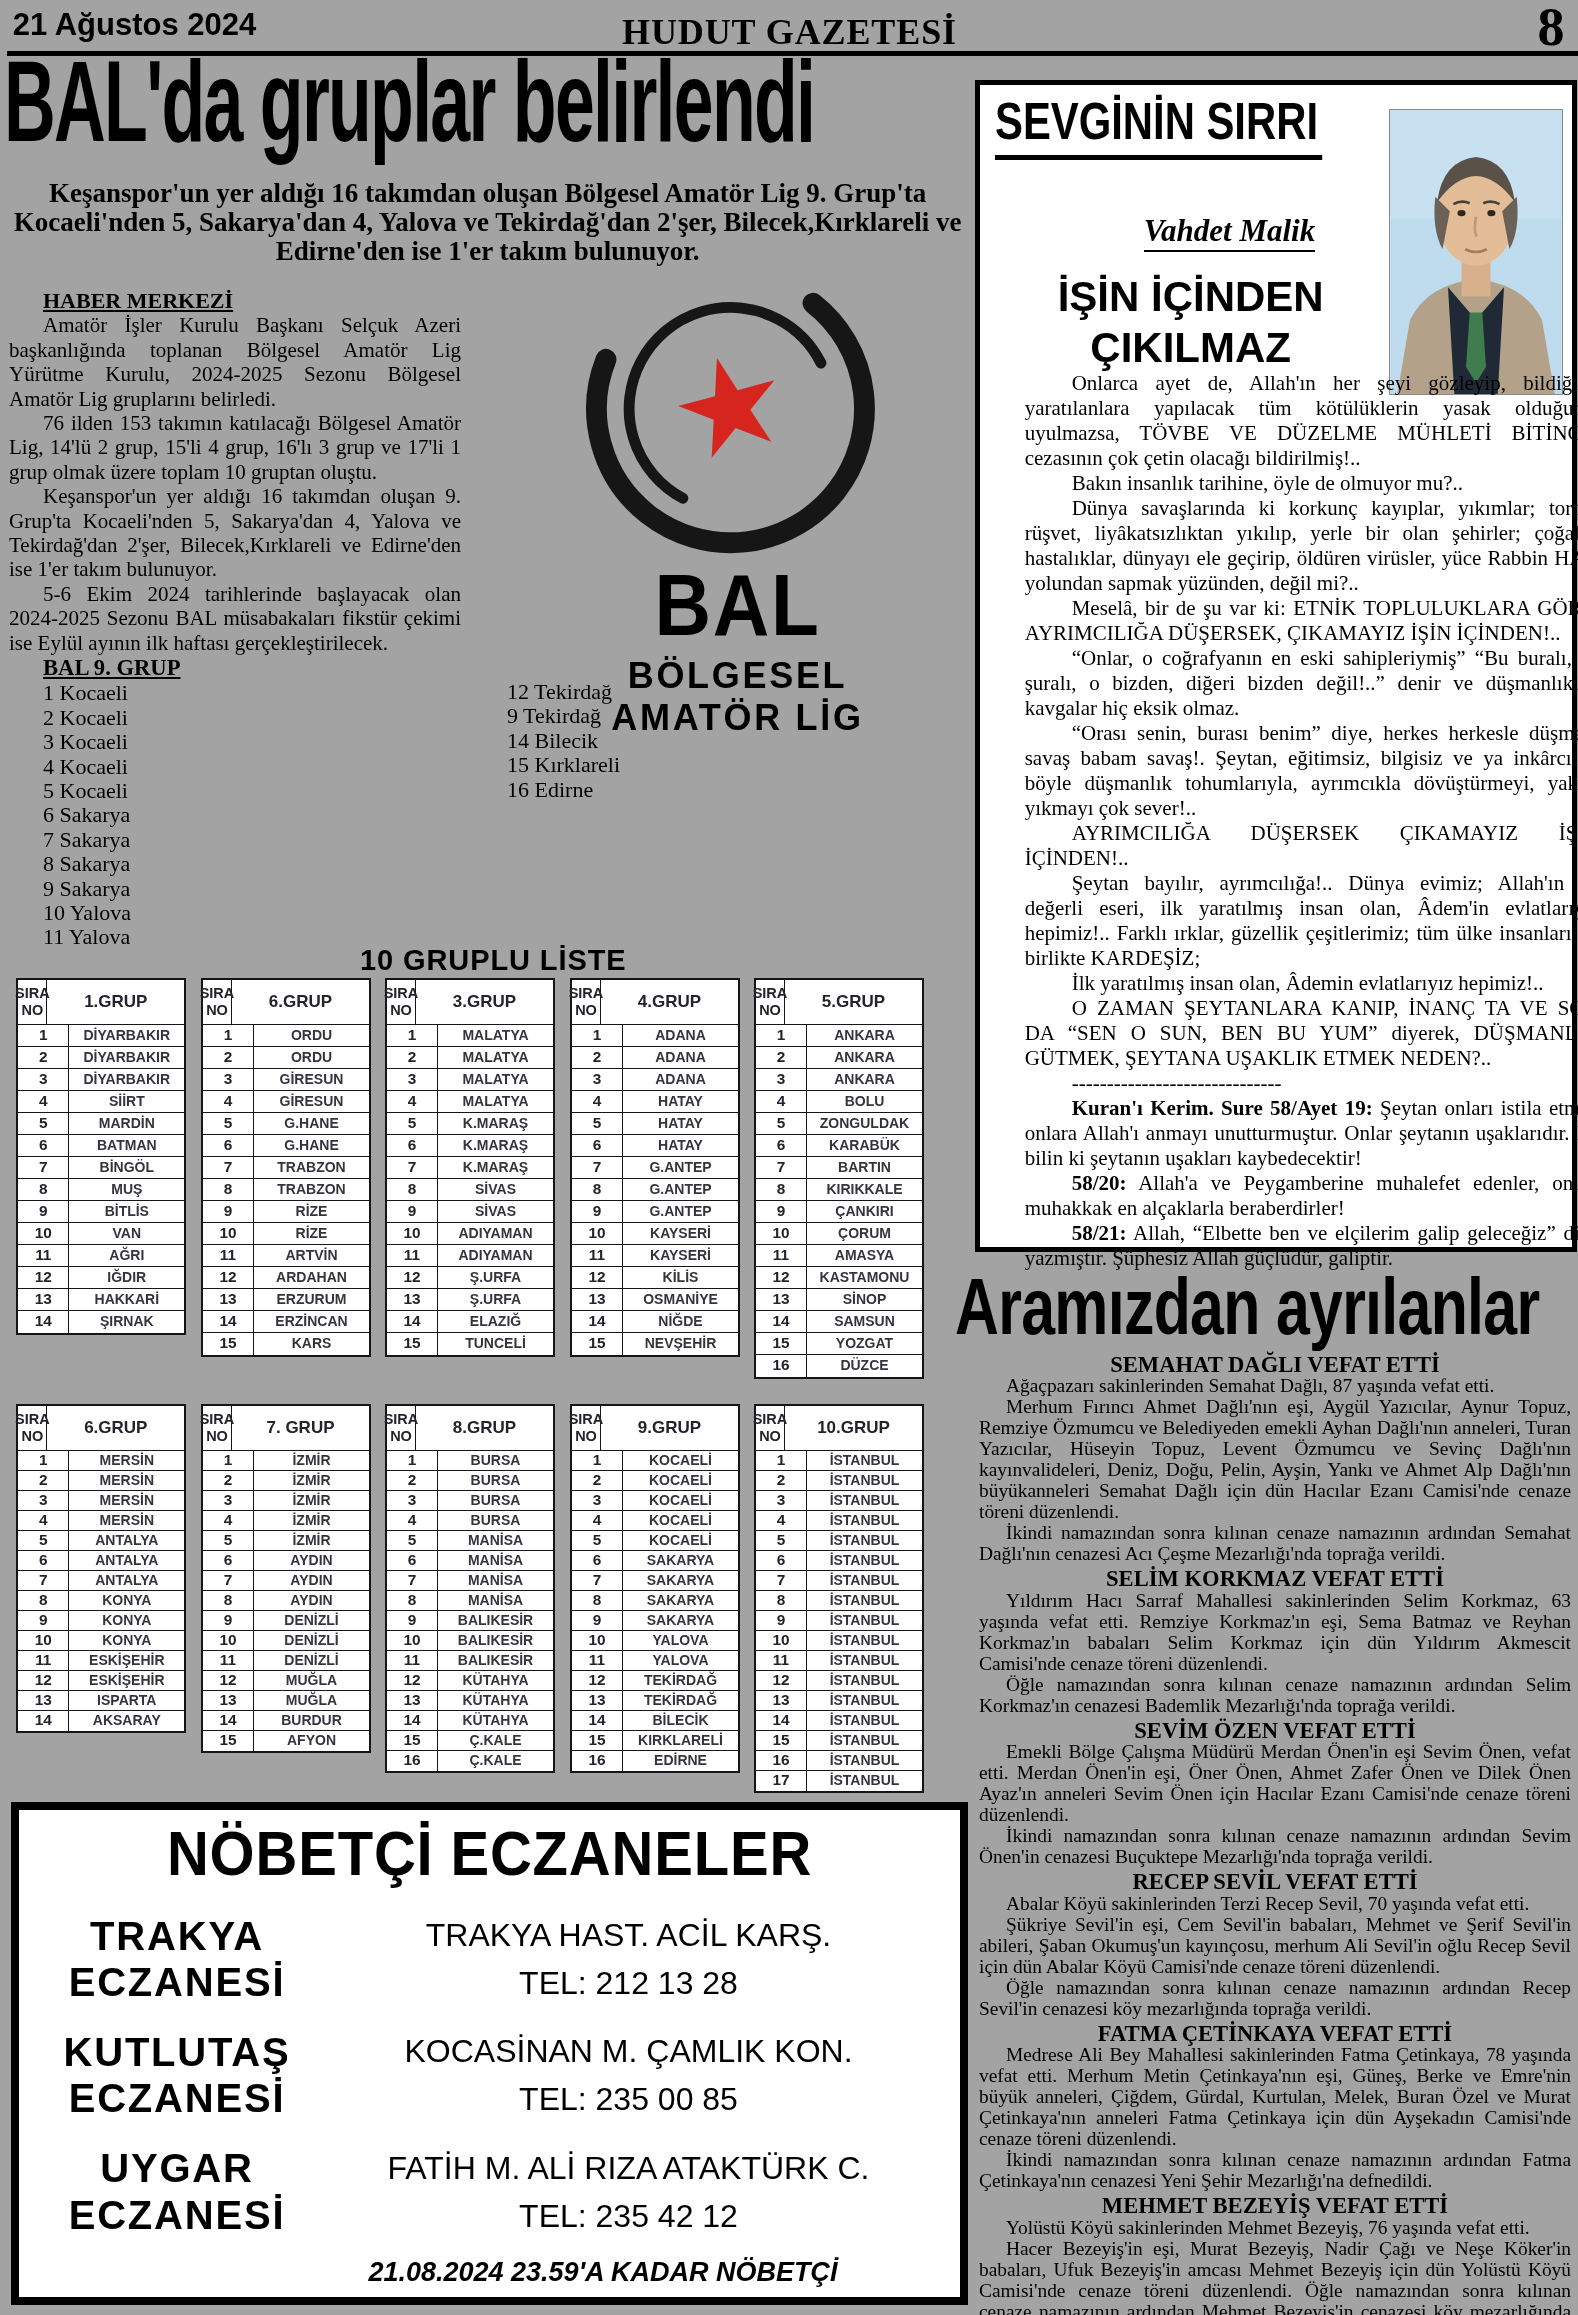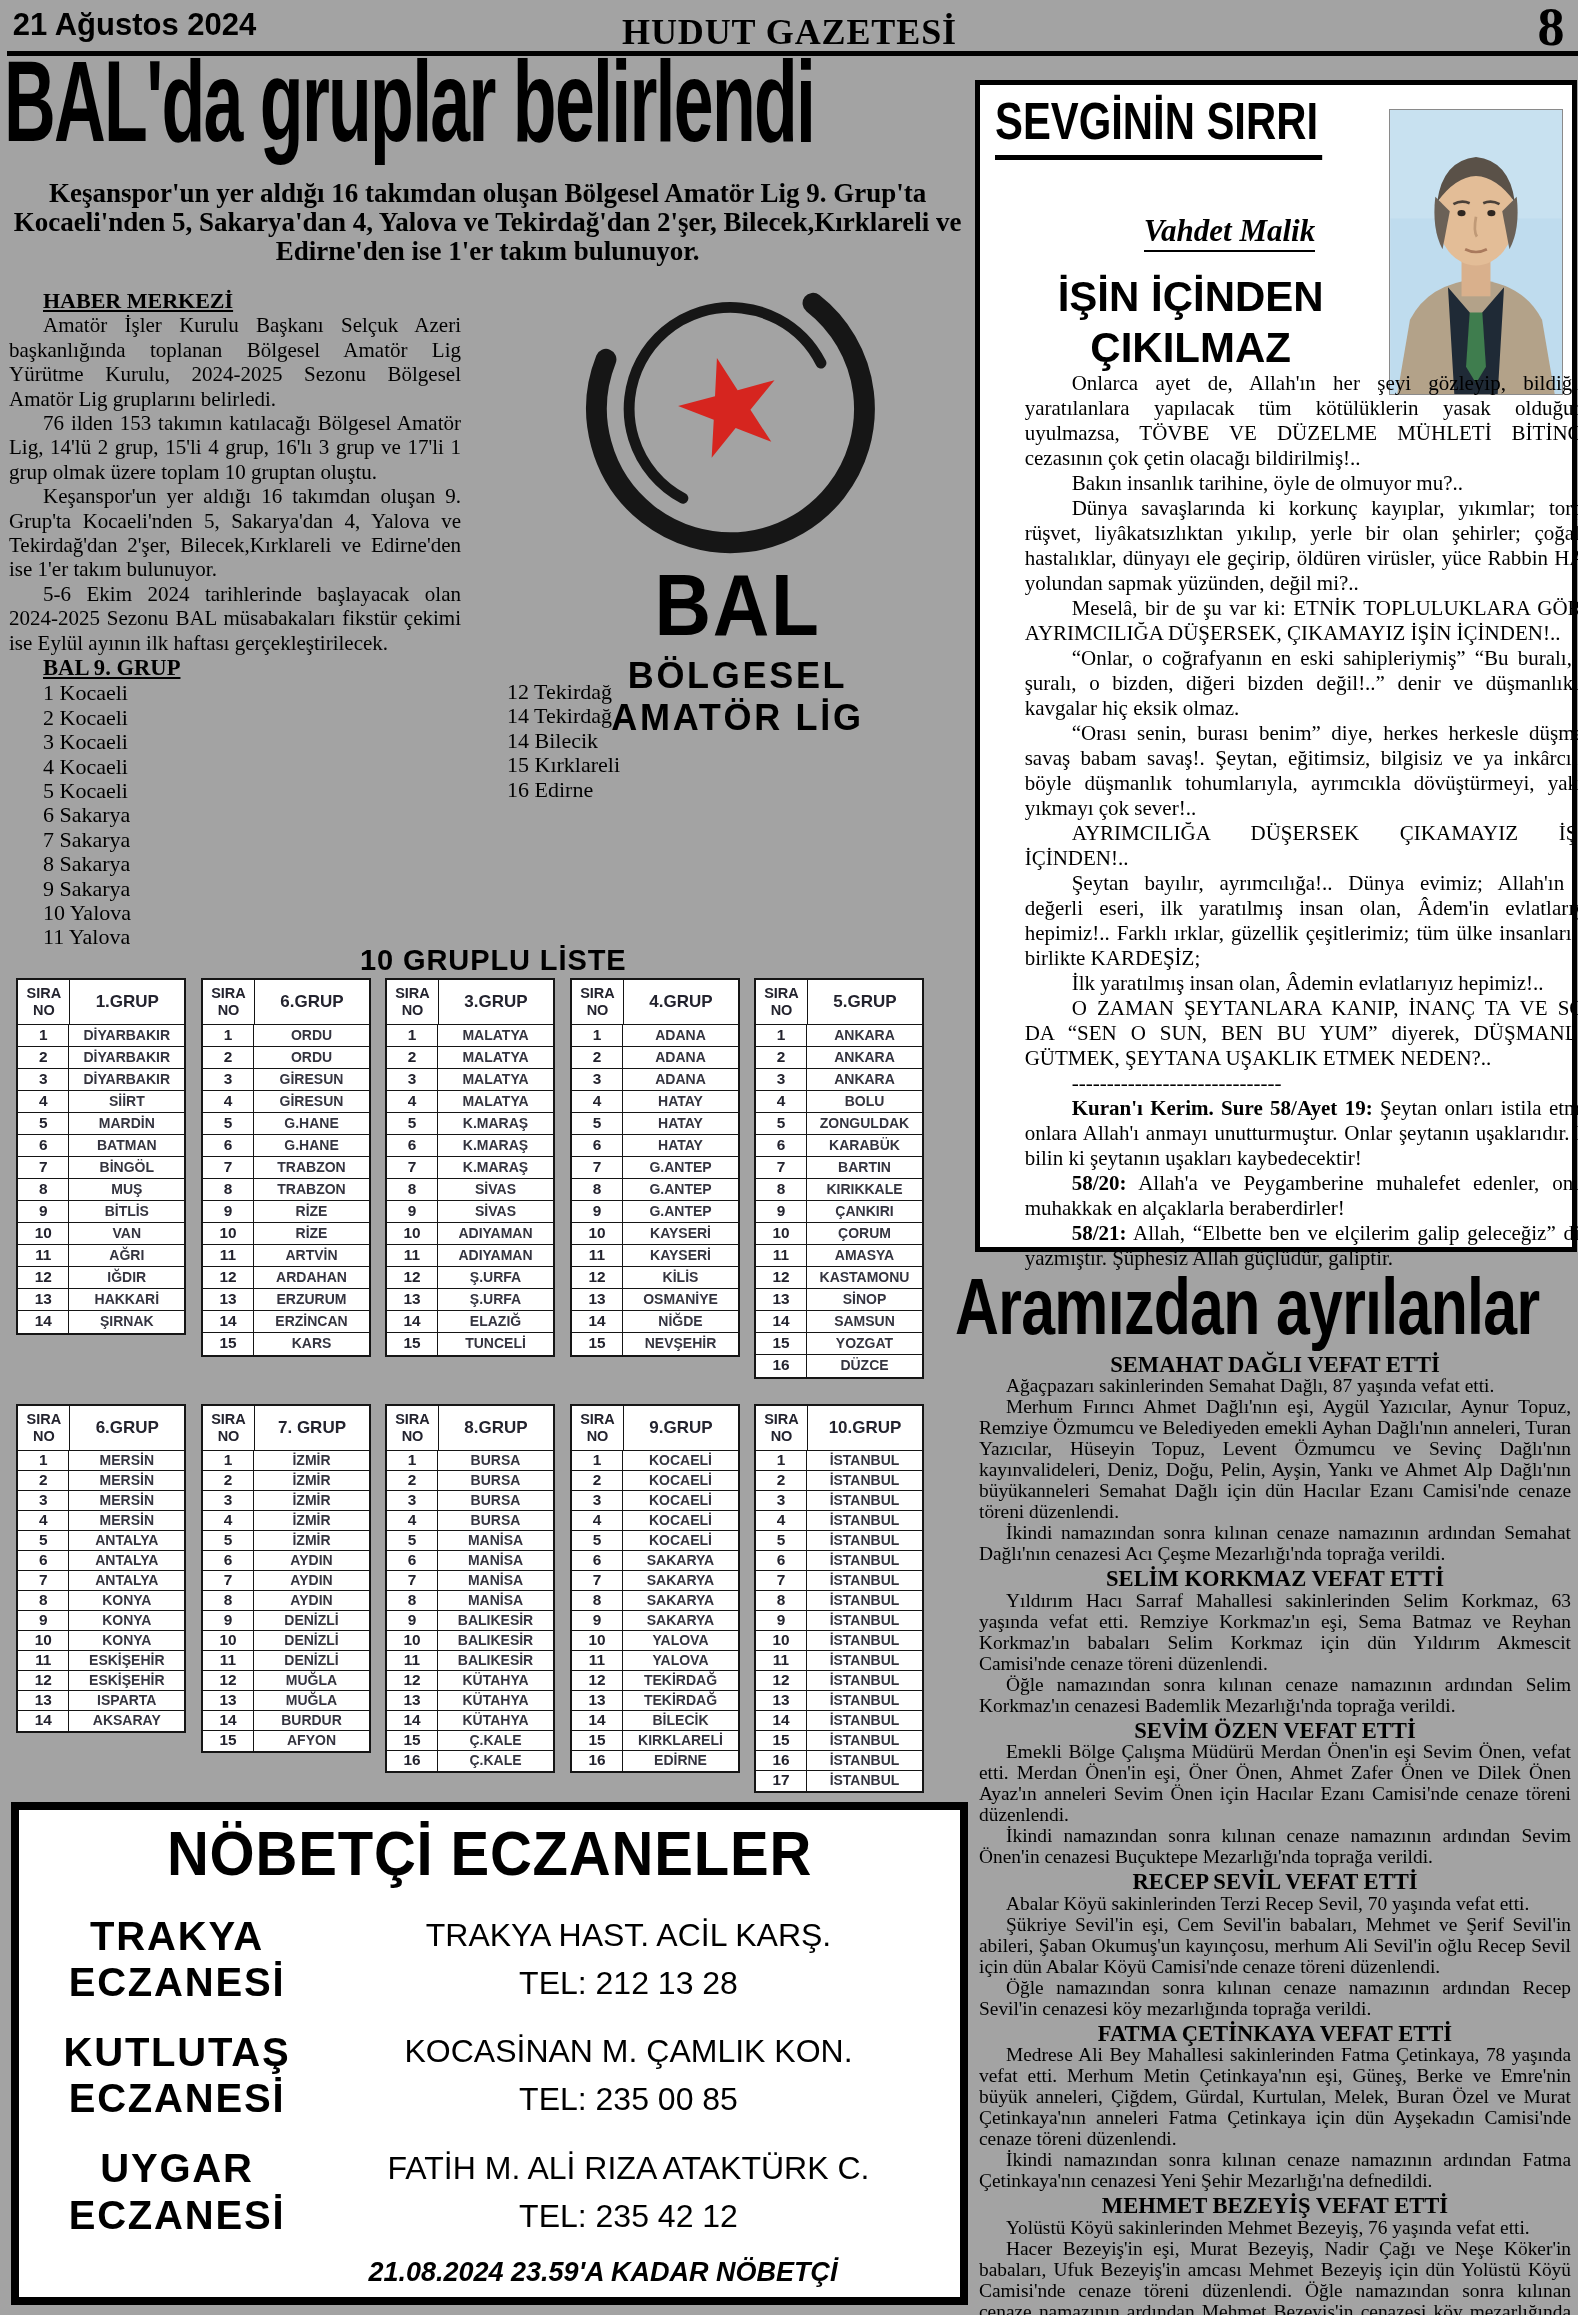--- a/index.html
+++ b/index.html
@@ -35,21 +35,21 @@
            font-family:"Liberation Sans",sans-serif;font-weight:bold;font-size:36px;letter-spacing:2.7px;}
   .logo-l3{position:absolute;left:579px;top:697px;width:317px;text-align:center;
            font-family:"Liberation Sans",sans-serif;font-weight:bold;font-size:36px;letter-spacing:2.7px;}
 
   
   .tables-title{position:absolute;left:360px;top:944px;font-family:"Liberation Sans",sans-serif;
                 font-weight:bold;font-size:29px;letter-spacing:0.9px;}
   .grp{position:absolute;width:170px;border:2.7px solid #151515;background:#fff;
        font-family:"Liberation Sans",sans-serif;color:#23232e;box-sizing:border-box;}
   .ghead{display:flex;height:45px;border-bottom:1.8px solid #151515;box-sizing:border-box;}
-  .gh-no{width:52px;border-right:1.8px solid #151515;display:flex;flex-direction:column;justify-content:center;
+  .gh-no{width:29px;border-right:1.8px solid #151515;display:flex;flex-direction:column;justify-content:center;
          align-items:center;font-weight:bold;font-size:14.5px;line-height:1.15;box-sizing:border-box;}
   .gh-name{flex:1;display:flex;align-items:center;justify-content:center;font-weight:bold;font-size:17px;}
   .grow{display:flex;height:22px;border-bottom:1.8px solid #151515;box-sizing:border-box;}
   .grow:last-child{border-bottom:none;}
   .gno{width:51px;border-right:1.8px solid #151515;text-align:center;font-weight:bold;font-size:15.4px;
        line-height:20px;box-sizing:border-box;}
   .gcity{flex:1;text-align:center;font-weight:bold;font-size:14px;line-height:20px;color:#34343f;}
   .r2 .grow{height:20px;}
   .r2 .gno,.r2 .gcity{line-height:18px;}
 
@@ -120,21 +120,21 @@
         <div class="bal-li">6 Sakarya</div>
         <div class="bal-li">7 Sakarya</div>
         <div class="bal-li">8 Sakarya</div>
         <div class="bal-li">9 Sakarya</div>
         <div class="bal-li">10 Yalova</div>
         <div class="bal-li">11 Yalova</div>
       </div>
   </div>
   <div id="bal-list-2" class="bal-col2">
       <div class="bal-li">12 Tekirdağ</div>
-      <div class="bal-li">14 Tekirdağ</div>
+      <div class="bal-li">9 Tekirdağ</div>
       <div class="bal-li">14 Bilecik</div>
       <div class="bal-li">15 Kırklareli</div>
       <div class="bal-li">16 Edirne</div>
     </div>
 
   <svg class="logo-swirl" width="353" height="317" viewBox="0 0 390 350">
     <circle cx="195" cy="172" r="148" fill="none" stroke="#161616" stroke-width="23" stroke-linecap="round" stroke-dasharray="655 275" transform="rotate(-52 195 172)"></circle>
     <circle cx="195" cy="172" r="112" fill="none" stroke="#161616" stroke-width="12" stroke-linecap="round" stroke-dasharray="420 284" transform="rotate(118 195 172)"></circle>
     <polygon points="180,116 202.9,151.5 243.6,140.4 217,173.2 240.1,208.5 200.7,193.2 174.2,226.1 176.5,184 137.1,169 177.9,158.2" fill="#d6251f"></polygon>
   </svg>

